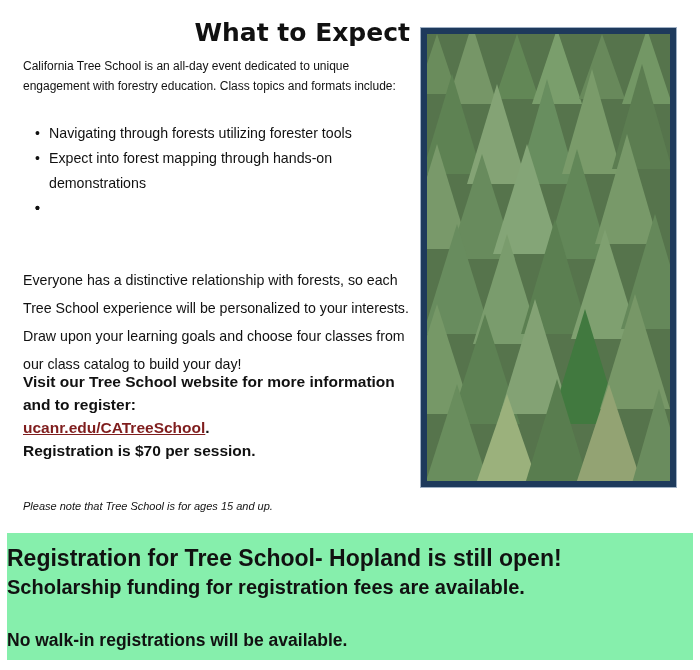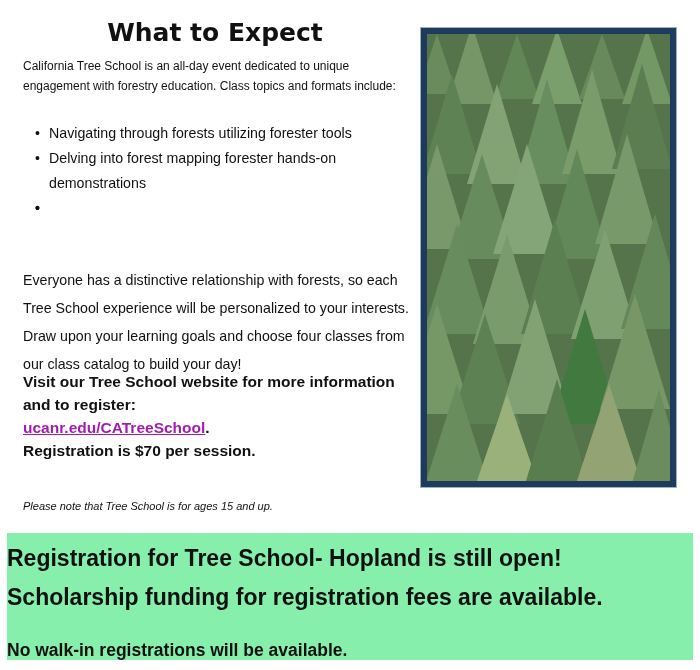--- a/index.html
+++ b/index.html
@@ -1,43 +1,43 @@
 <!DOCTYPE html>
 <html><head>
 <meta charset="utf-8">
 <style>
   html,body{margin:0;padding:0;background:#fff;}
   body{width:700px;height:670px;position:relative;overflow:hidden;font-family:"Liberation Sans",sans-serif;color:#111;}
-  .title{position:absolute;left:20px;width:390px;top:18px;text-align:center;font-family:"DejaVu Sans",sans-serif;font-weight:bold;font-size:25px;letter-spacing:0px;color:#111;}
+  .title{position:absolute;left:20px;width:390px;top:18px;text-align:right;font-family:"DejaVu Sans",sans-serif;font-weight:bold;font-size:25px;letter-spacing:0px;color:#111;}
   .intro{position:absolute;left:23px;top:56px;width:390px;font-size:12px;line-height:20px;}
   .bullets{position:absolute;left:35px;top:121px;width:380px;margin:0;padding:0;list-style:none;font-size:14.2px;line-height:25px;}
   .bullets li{position:relative;padding-left:14px;}
   .bullets li .dot{position:absolute;left:0;top:0;font-size:14px;}
   .bullets li.bold{font-weight:bold;}
   .para2{position:absolute;left:23px;top:266px;width:392px;font-size:14.2px;line-height:28px;}
   .visit{position:absolute;left:23px;top:370px;width:392px;font-size:15.5px;line-height:23px;font-weight:bold;}
-  .visit a{color:#a21caf;}
+  .visit a{color:#7f1d1d;}
   .note{position:absolute;left:23px;top:500px;font-size:11px;font-style:italic;}
   .photo-frame{position:absolute;left:420px;top:27px;width:257px;height:461px;background:#1e3a5c;box-sizing:border-box;border:1px solid #9fb0c4;}
   .photo{position:absolute;left:6px;top:6px;right:6px;bottom:6px;overflow:hidden;background:#5f7d52;}
   .banner{position:absolute;left:7px;top:533px;width:686px;height:127px;background:#86efac;text-align:left;}
   .banner .b1{font-size:23px;font-weight:bold;margin-top:10px;line-height:30px;}
-  .banner .b2{font-size:23px;font-weight:bold;margin-top:13px;line-height:22px;}
+  .banner .b2{font-size:20px;font-weight:bold;margin-top:3px;line-height:22px;}
   .banner .b3{font-size:17.5px;font-weight:bold;margin-top:31px;line-height:22px;}
 </style>
 </head>
 <body>
 
 <div class="title">What to Expect</div>
 
 <div class="intro">California Tree School is an all-day event dedicated to unique engagement with forestry education. Class topics and formats include:</div>
 
 <ul class="bullets">
   <li><span class="dot">•</span><span>Navigating through forests utilizing forester tools</span></li>
-  <li><span class="dot">•</span><span>Delving into forest mapping forester hands-on demonstrations</span></li>
+  <li><span class="dot">•</span><span>Expect into forest mapping through hands-on demonstrations</span></li>
   <li><span class="dot">•</span></li>
   <li class="bold"><span class="dot">•</span></li>
 </ul>
 
 <div class="para2">Everyone has a distinctive relationship with forests, so each Tree School experience will be personalized to your interests. Draw upon your learning goals and choose four classes from our class catalog to build your day!</div>
 
 <div class="visit">
   <div>Visit our Tree School website for more information and to register:</div>
   <div><a href="#">ucanr.edu/CATreeSchool</a><span>.</span></div>
   <div>Registration is $70 per session.</div>

